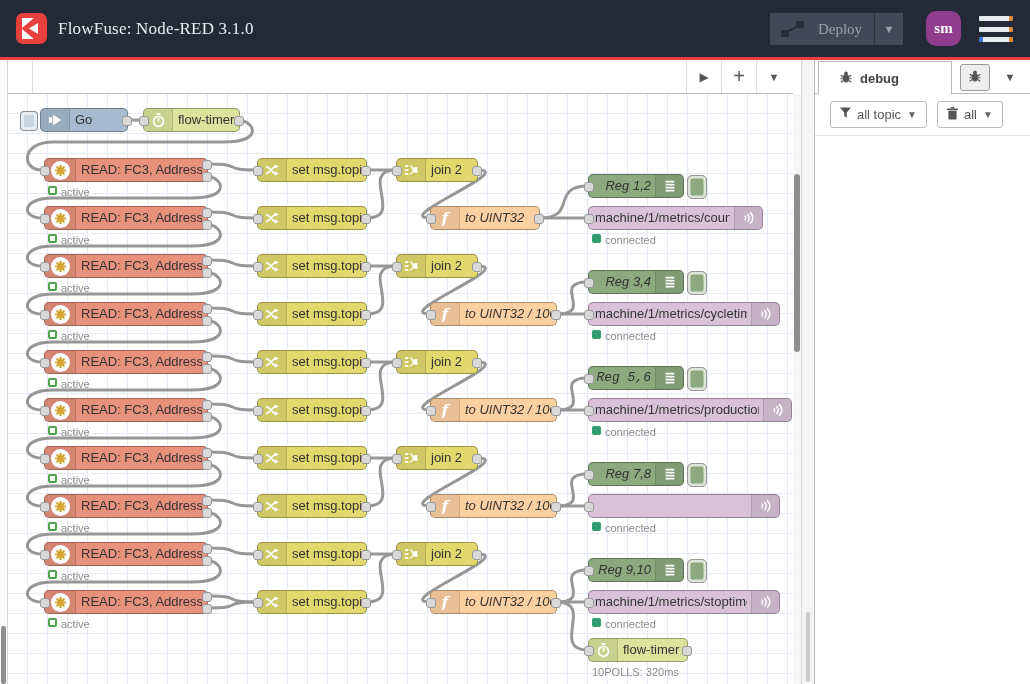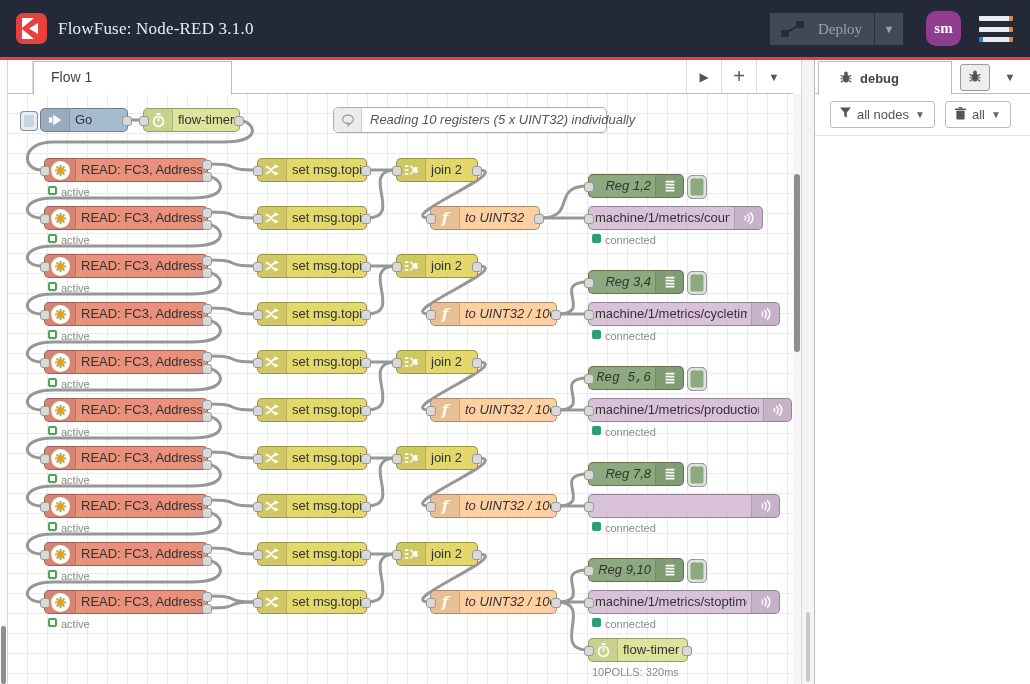--- a/index.html
+++ b/index.html
@@ -118,21 +118,20 @@
 </div>
 <div class="redline"></div>
 
 <div class="left-strip">
   <div class="left-thumb"></div>
 </div>
 
 <div class="canvas-col">
   <div class="tabbar">
     <div class="tab-spacer"></div>
-    <div class="flow-tab">Flow 1</div>
     <div class="tab-actions">
       <div class="tb-btn tb-play">▶</div>
       <div class="tb-btn tb-add">+</div>
       <div class="tb-btn tb-caret">▼</div>
     </div>
   </div>
   <div class="canvas" id="canvas">
     <svg id="wires" width="785" height="590">
         <path d="M120 26 C158 26 97 26 135 26" class="wire"></path>
         <path d="M232 26 C248 29 254 48 216 48 L45 48 C13 48 13 76 34 76" class="wire"></path>
@@ -176,28 +175,20 @@
         <path d="M549 316 C587 316 542 284 580 284" class="wire"></path>
         <path d="M549 412 C587 412 542 380 580 380" class="wire"></path>
         <path d="M549 508 C587 508 542 476 580 476" class="wire"></path>
         <path d="M532 124 C570 124 542 124 580 124" class="wire"></path>
         <path d="M549 220 C587 220 542 220 580 220" class="wire"></path>
         <path d="M549 316 C587 316 542 316 580 316" class="wire"></path>
         <path d="M549 412 C587 412 542 412 580 412" class="wire"></path>
         <path d="M549 508 C587 508 542 508 580 508" class="wire"></path>
         <path d="M549 508 C587 508 542 556 580 556" class="wire"></path>
       </svg>
-  <div class="comment-node" style="left: 325px; top: 13px; width: 274px;">
-        <div class="icon-region">
-          <svg width="14" height="14" viewBox="0 0 16 16">
-            <path d="M8 2.5 C4.4 2.5 1.8 4.6 1.8 7.2 C1.8 9.8 4.4 11.9 8 11.9 L8.6 11.9 L8 14.5 L11.5 11.2 C13.2 10.4 14.2 8.9 14.2 7.2 C14.2 4.6 11.6 2.5 8 2.5 Z" fill="none" stroke="#9a9a9a" stroke-width="1.4"></path>
-          </svg>
-        </div>
-        <div class="lbl">Reading 10 registers (5 x UINT32) individually</div>
-      </div>
       <div class="node" style="left: 32px; top: 14px; width: 88px; background: rgb(166, 187, 207);">
         <div class="icon-region left">
           <svg width="14" height="14" viewBox="0 0 16 16">
             <rect x="1" y="5" width="4" height="6" fill="#fff"></rect>
             <polygon points="6,2 15,8 6,14" fill="#fff"></polygon>
           </svg>
         </div>
         <div class="lbl">Go</div>
         <div class="port port-out"></div>
         <div class="inj-btn"></div>
@@ -805,21 +796,21 @@
     </div>
     <div class="side-caret">▼</div>
   </div>
   <div class="filter-row">
     <button class="filter-btn">
       <span>
         <svg width="11" height="12" viewBox="0 0 12 12">
             <path d="M0 0 h12 L7.4 5.4 v5.8 l-2.8 -1.9 v-3.9 z" fill="#555"></path>
           </svg>
       </span>
-      <span>all nodes</span>
+      <span>all topic</span>
       <span class="caret">▼</span>
     </button>
     <button class="filter-btn">
       <span>
         <svg width="11" height="13" viewBox="0 0 12 14">
           <rect x="1.5" y="4" width="9" height="9.5" rx="1" fill="#555"></rect>
           <rect x="0" y="1.6" width="12" height="1.8" fill="#555"></rect>
           <rect x="4" y="0" width="4" height="1.6" fill="#555"></rect>
         </svg>
       </span>

